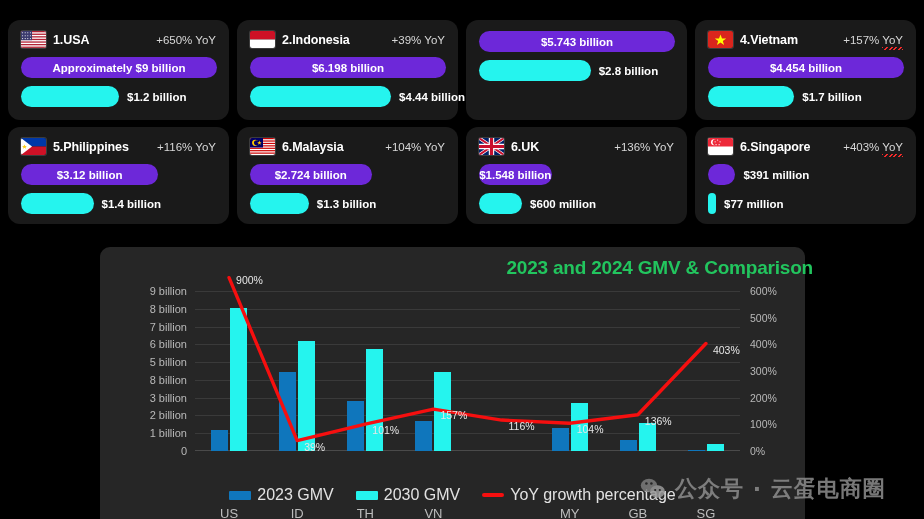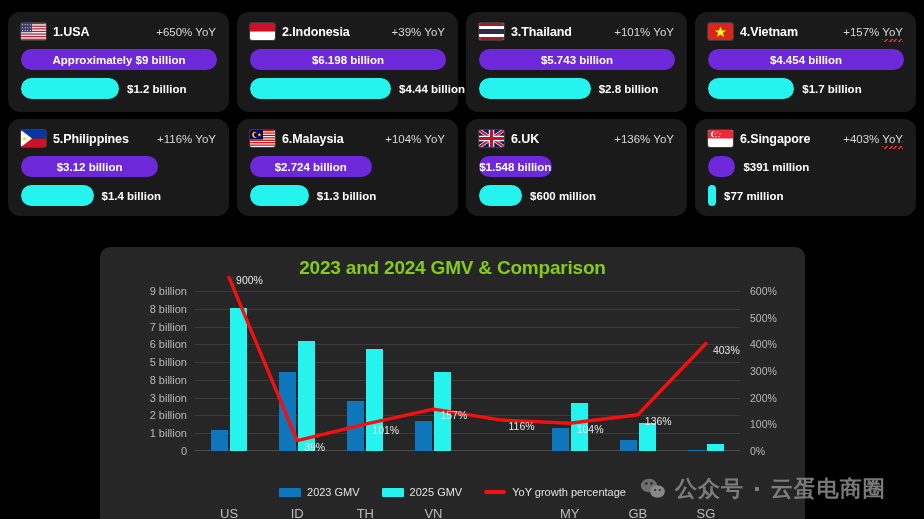--- a/index.html
+++ b/index.html
@@ -5,21 +5,21 @@
   * { box-sizing: border-box; margin: 0; padding: 0; }
   html, body {
     width: 924px; height: 519px;
     background: #000000;
     font-family: "Liberation Sans", sans-serif;
     overflow: hidden;
   }
   #root { position: relative; width: 924px; height: 519px; background:#000; }
 
   
-  .cards { position:absolute; left:0; top:8px; width:924px; padding:4px 8px 0 8px; }
+  .cards { position:absolute; left:0; top:16px; width:924px; padding:4px 8px 0 8px; }
   .card-row { display:flex; gap:8px; margin-bottom:7px; }
   .card {
     background:#1a1a1a; border-radius:12px; padding:11px 13px 13px 13px;
     flex:1 1 0; min-width:0; position:relative;
   }
   .card-row-2 .card { padding-bottom:10px; }
   .card-head { display:flex; align-items:center; gap:7px; margin-bottom:9px; }
   .flag { width:25px; height:17px; border-radius:2px; flex:0 0 auto; position:relative; overflow:hidden;
           box-shadow:0 0 0 1px rgba(255,255,255,0.15); }
   .cname { color:#fff; font-size:12.5px; font-weight:bold; letter-spacing:-0.1px; white-space:nowrap; }
@@ -41,22 +41,22 @@
   .pill.cyan { background:#25f4ee; }
   .pill .inlabel { color:#fff; font-size:11.5px; font-weight:bold; white-space:nowrap; }
   .outlabel { color:#fff; font-size:11.5px; font-weight:bold; white-space:nowrap; }
 
   
   .chart-panel {
     position:absolute; left:100px; top:247px; width:705px; height:272px;
     background:#262626; border-radius:10px 10px 0 0;
   }
   .chart-title {
-    position:absolute; top:10px; left:0; width:100%; text-align:center;
-    color:#84cc16; font-size:19px; font-weight:bold; letter-spacing:-0.2px;
+    position:absolute; top:10px; left:8px; width:100%; text-align:right;
+    color:#22c55e; font-size:19px; font-weight:bold; letter-spacing:-0.2px;
   }
   .plot {
     position:absolute; left:95px; top:44px; width:545px; height:160px;
   }
   .gridline { position:absolute; left:0; width:100%; height:1px; background:#3a3a3a; }
   .axis-base { position:absolute; left:0; width:100%; height:1px; background:#4a4a4a; bottom:0; }
   .ytick-l { position:absolute; right:calc(100% + 8px); color:#b9b9b9; font-size:11px; white-space:nowrap;
              transform:translateY(-50%);margin-left:16px; }
   .ytick-r { position:absolute; left:calc(100% + 10px); color:#b9b9b9; font-size:10.5px; white-space:nowrap;
              transform:translateY(-50%); }
@@ -68,21 +68,21 @@
   .xlab { position:absolute; top:calc(100% + 7px); width:100%; text-align:center;
           color:#bdbdbd; font-size:13px;margin-top:48px; }
   .lineovl { position:absolute; left:0; top:0; width:100%; height:100%; overflow:visible; }
   .ptlabel { position:absolute; color:#e6e6e6; font-size:10.5px; white-space:nowrap; transform:translate(0,-50%); }
 
   .legend { position:absolute; left:0; top:239px; width:100%; display:flex; justify-content:center;
             align-items:center; gap:22px; }
   .lg { display:flex; align-items:center; gap:6px; }
   .swatch { width:22px; height:9px; border-radius:1px; }
   .swatch.line { height:4px; border-radius:2px; }
-  .lg span { color:#e2e2e2; font-size:11px; white-space:nowrap; }
+  .lg span { color:#e2e2e2; font-size:16px; white-space:nowrap; }
 
   
   .watermark {
     position:absolute; left:640px; top:474px; display:flex; align-items:center; gap:9px;
     color:#8d8d8d; font-size:22px; font-weight:bold; letter-spacing:1px;
     font-family:"DejaVu Sans", sans-serif; opacity:.85;
   }
 </style>
 </head>
 <body>
@@ -144,30 +144,20 @@
            <span class="inlabel">$6.198 billion</span>
          </div>
 
        </div>
        <div class="bar-line">
          <div class="pill cyan" style="width:141.12px"></div>
          <span class="outlabel">$4.44 billion</span>
        </div>
         </div>
         <div class="card">
-          <div class="card-head">
-         <span class="flag"><svg width="25" height="17" viewBox="0 0 25 17">
-                <rect width="25" height="17" fill="#fff"></rect>
-                <rect width="25" height="3" fill="#a51931"></rect>
-      <rect y="14" width="25" height="3" fill="#a51931"></rect>
-                <rect y="6" width="25" height="5" fill="#2d2a4a"></rect>
-              </svg></span>
-         <span class="cname">3.Thailand</span>
-         <span class="yoy">+101% YoY</span>
-       </div>
        <div class="bar-line">
          <div class="pill pink" style="width:196px">
            <span class="inlabel">$5.743 billion</span>
          </div>
 
        </div>
        <div class="bar-line">
          <div class="pill cyan" style="width:111.72px"></div>
          <span class="outlabel">$2.8 billion</span>
        </div>
@@ -388,21 +378,21 @@
         </div>
     </div>
 
     <div class="legend" id="legend">
         <div class="lg">
           <span class="swatch" style="background:#0f76bc"></span>
      <span>2023 GMV</span>
         </div>
         <div class="lg">
           <span class="swatch" style="background:#25f4ee"></span>
-     <span>2025 GMV</span>
+     <span>2030 GMV</span>
         </div>
         <div class="lg">
           <span class="swatch line" style="background:#f60f0f"></span>
      <span>YoY growth percentage</span>
         </div>
       </div>
   </div>
 
   <div class="watermark">
     <svg width="26" height="22" viewBox="0 0 26 22">

